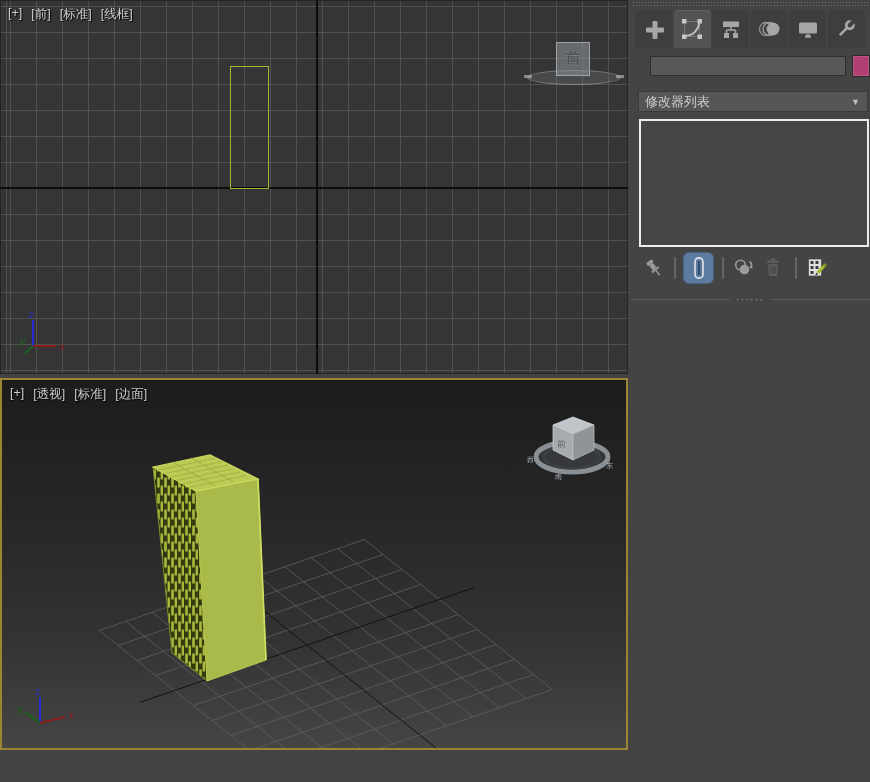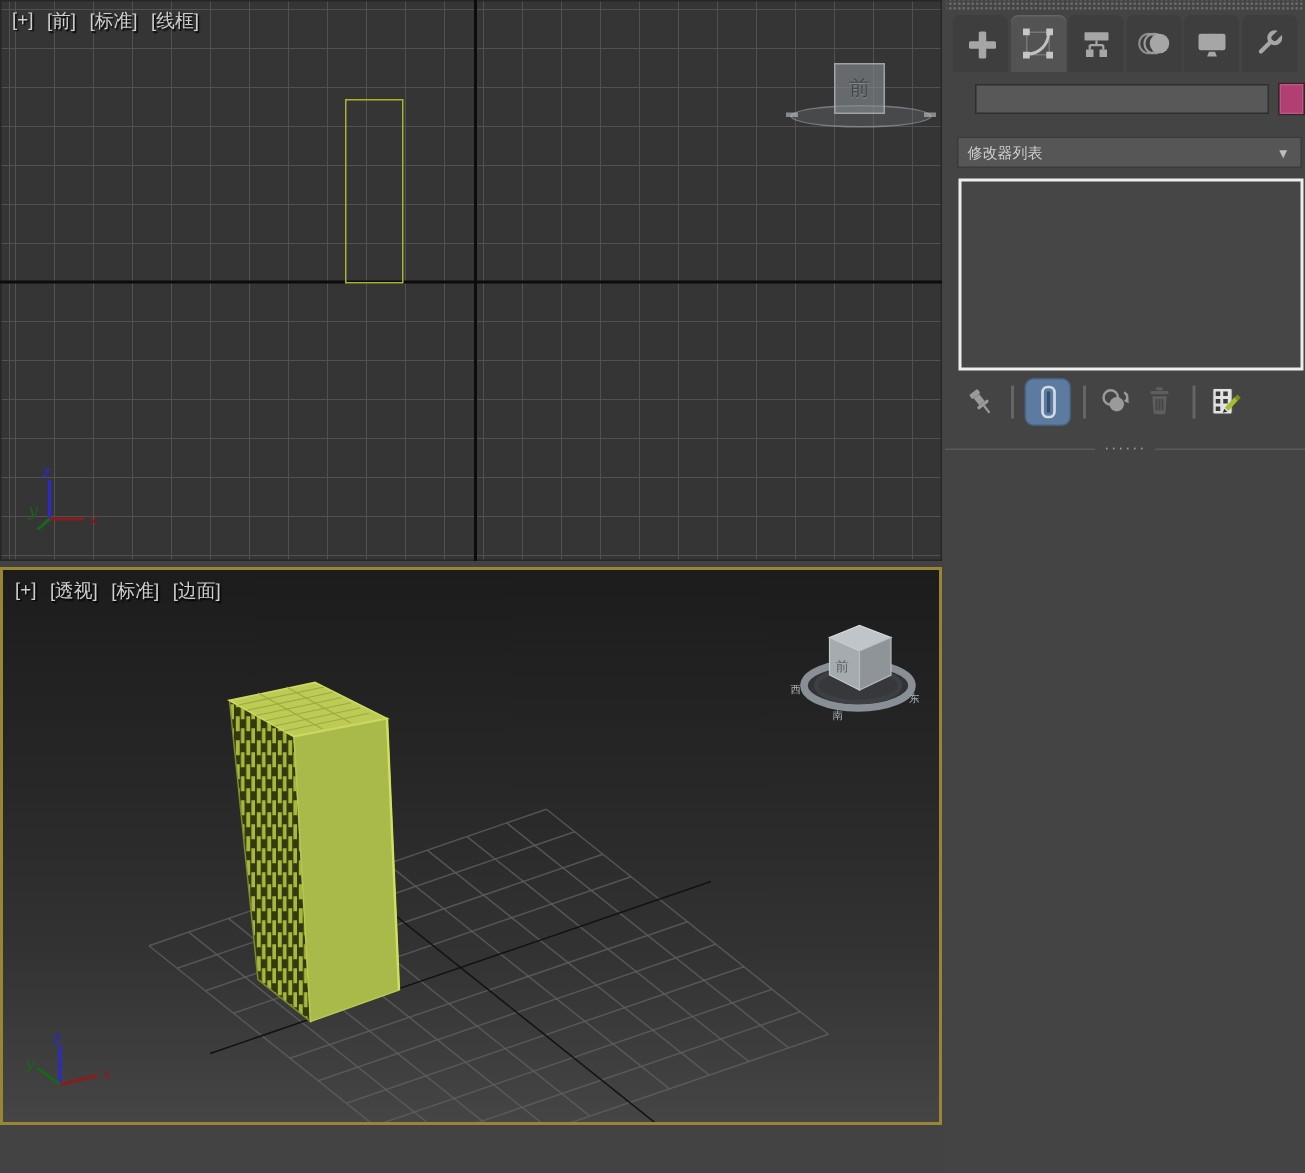--- a/index.html
+++ b/index.html
@@ -80,21 +80,21 @@
     color:#ddd;font-size:12px;padding:0 4px;outline:none;
   }
   .color-swatch{
     width:16px;height:20px;margin-left:6px;background:#b13f72;
     border:1px solid #2b2b2b;box-shadow:inset 0 0 0 1px rgba(255,255,255,.12);cursor:pointer;
   }
   .mod-list{
     margin:14px 0 0 8px;width:230px;height:21px;box-sizing:border-box;background:#565656;
     border:1px solid #3a3a3a;display:flex;align-items:center;cursor:pointer;
   }
-  .mod-list .lbl{flex:1;font-size:10px;color:#cdcdcd;padding-left:6px;}
+  .mod-list .lbl{flex:1;font-size:13px;color:#cdcdcd;padding-left:6px;}
   .mod-list .arrow{font-size:9px;color:#bdbdbd;padding-right:7px;}
   .stack{
     margin:7px 0 0 9px;width:230px;height:128px;box-sizing:border-box;
     background:#464646;border:2px solid #ededed;
   }
   .stack-toolbar{
     display:flex;align-items:center;height:38px;margin-top:2px;
   }
   .st-btn{display:flex;align-items:center;justify-content:center;cursor:pointer;}
   .st-sep{width:2px;height:22px;background:#656565;}

